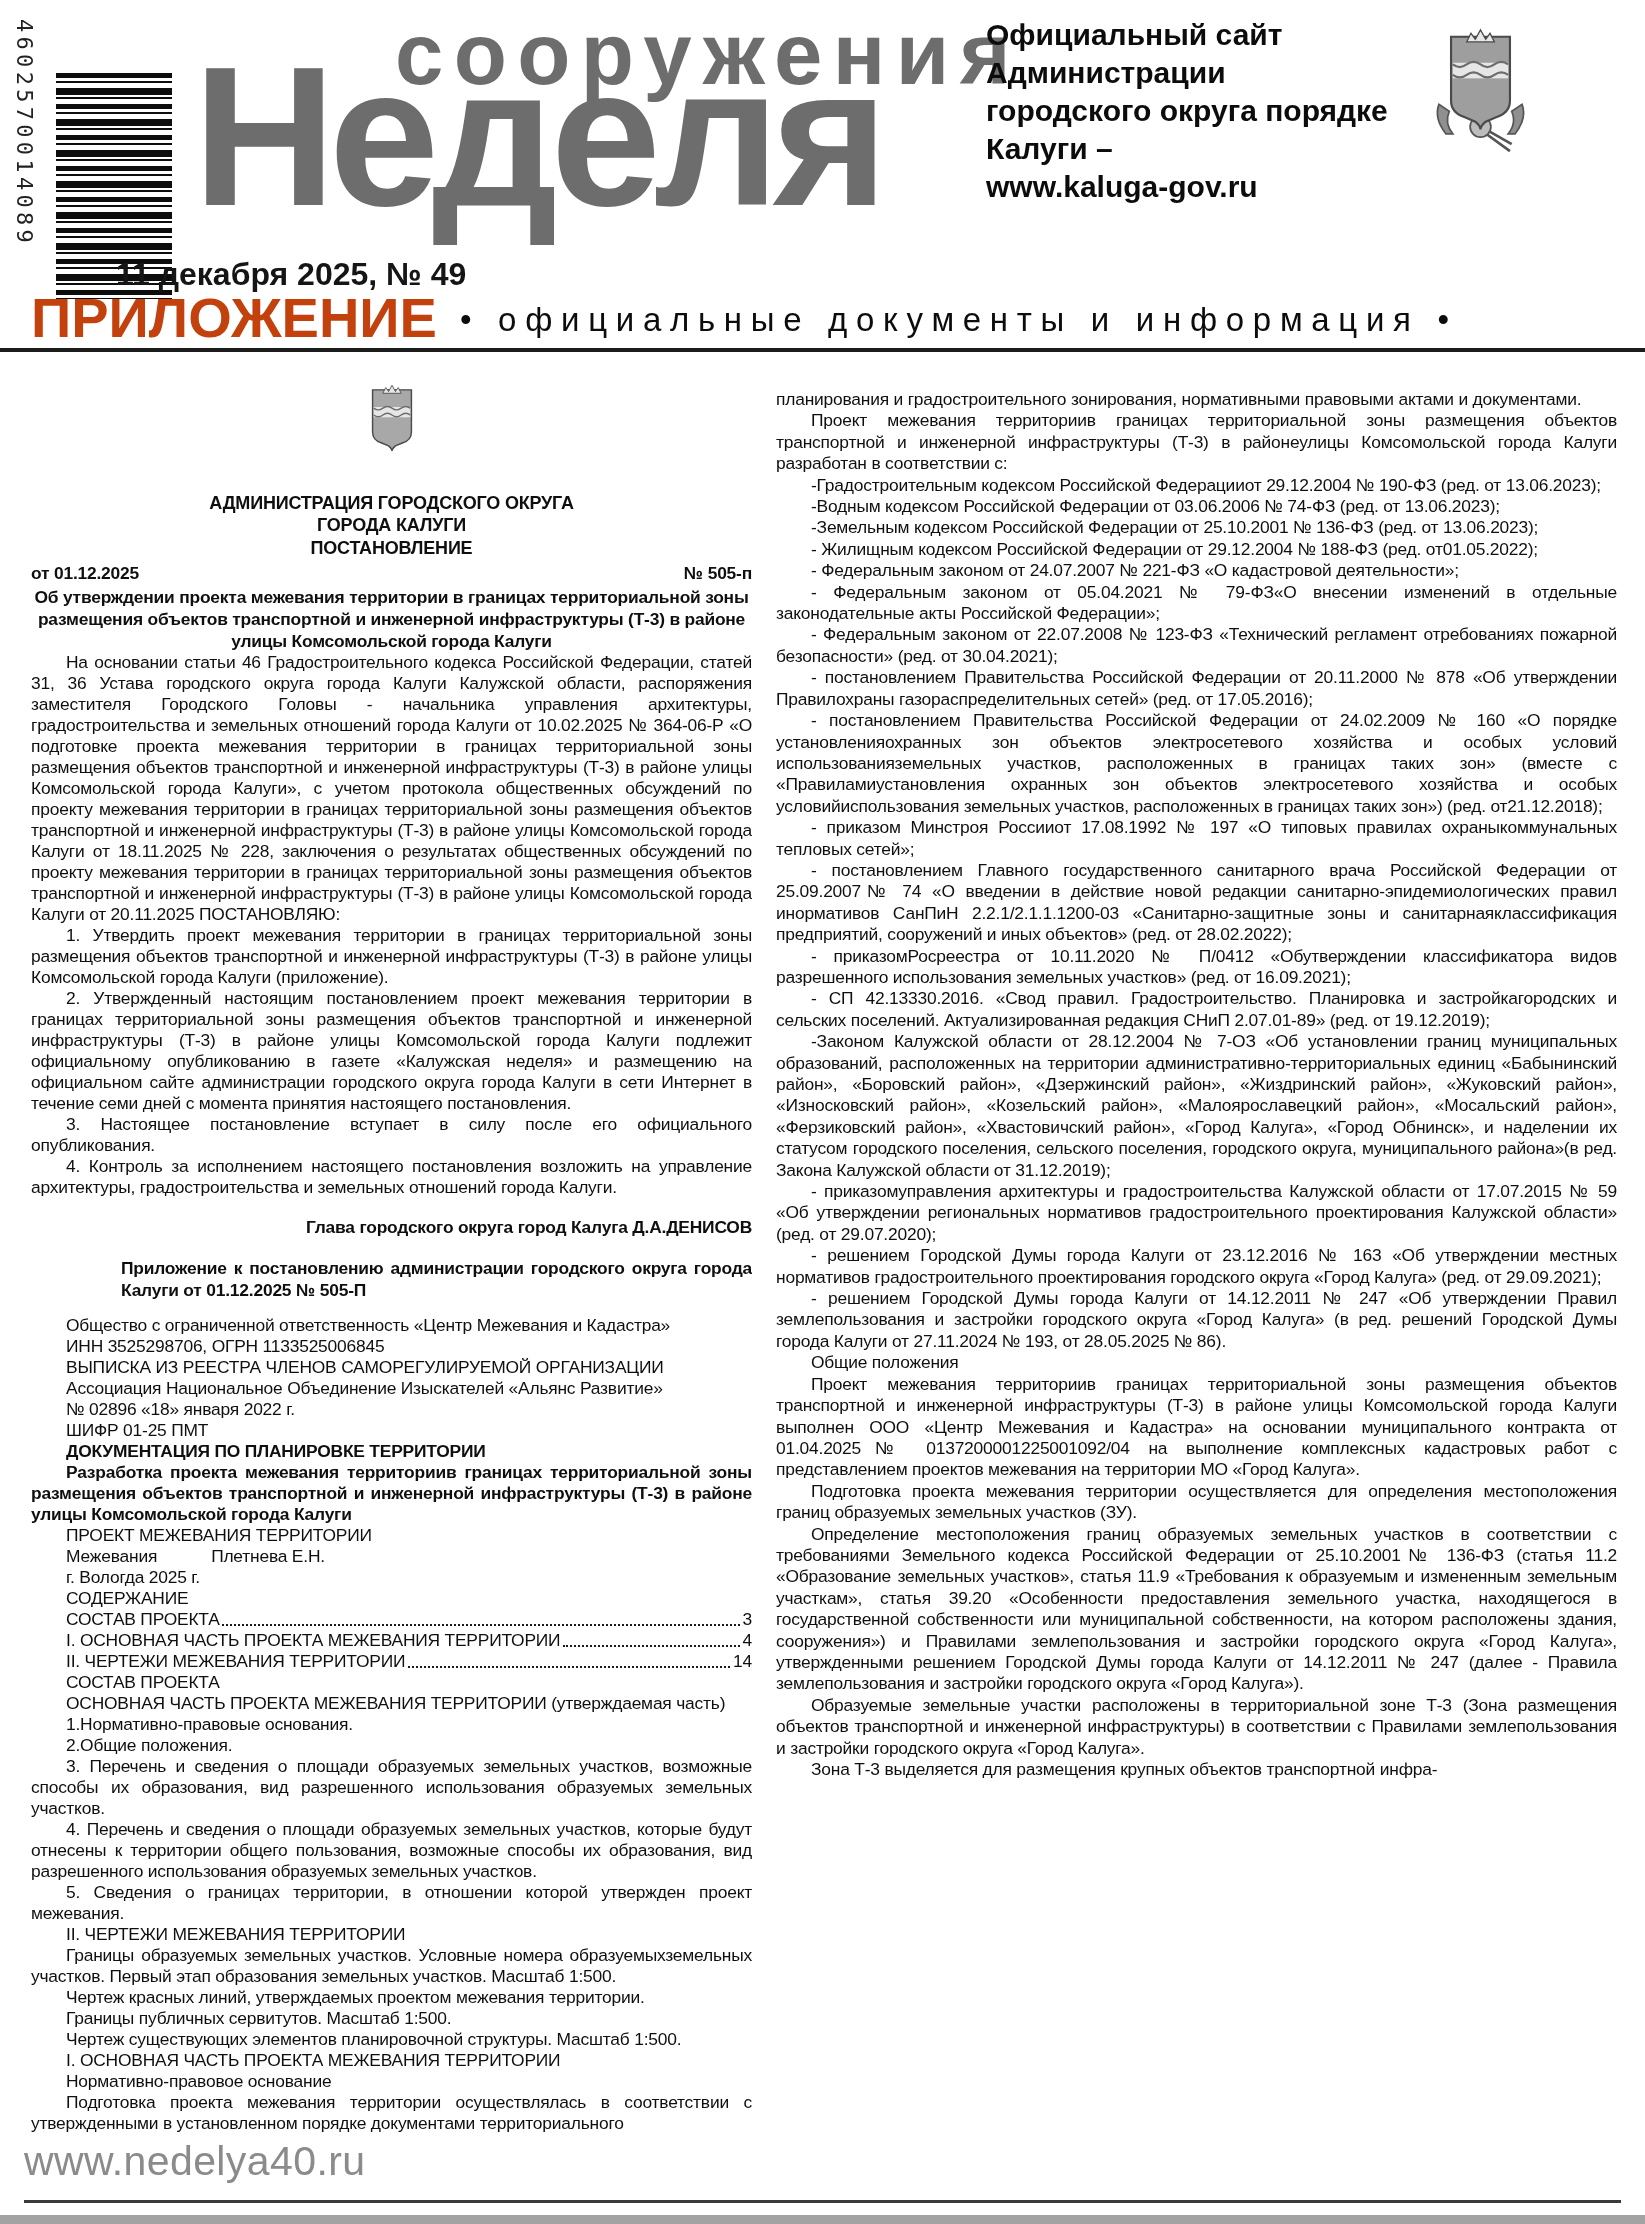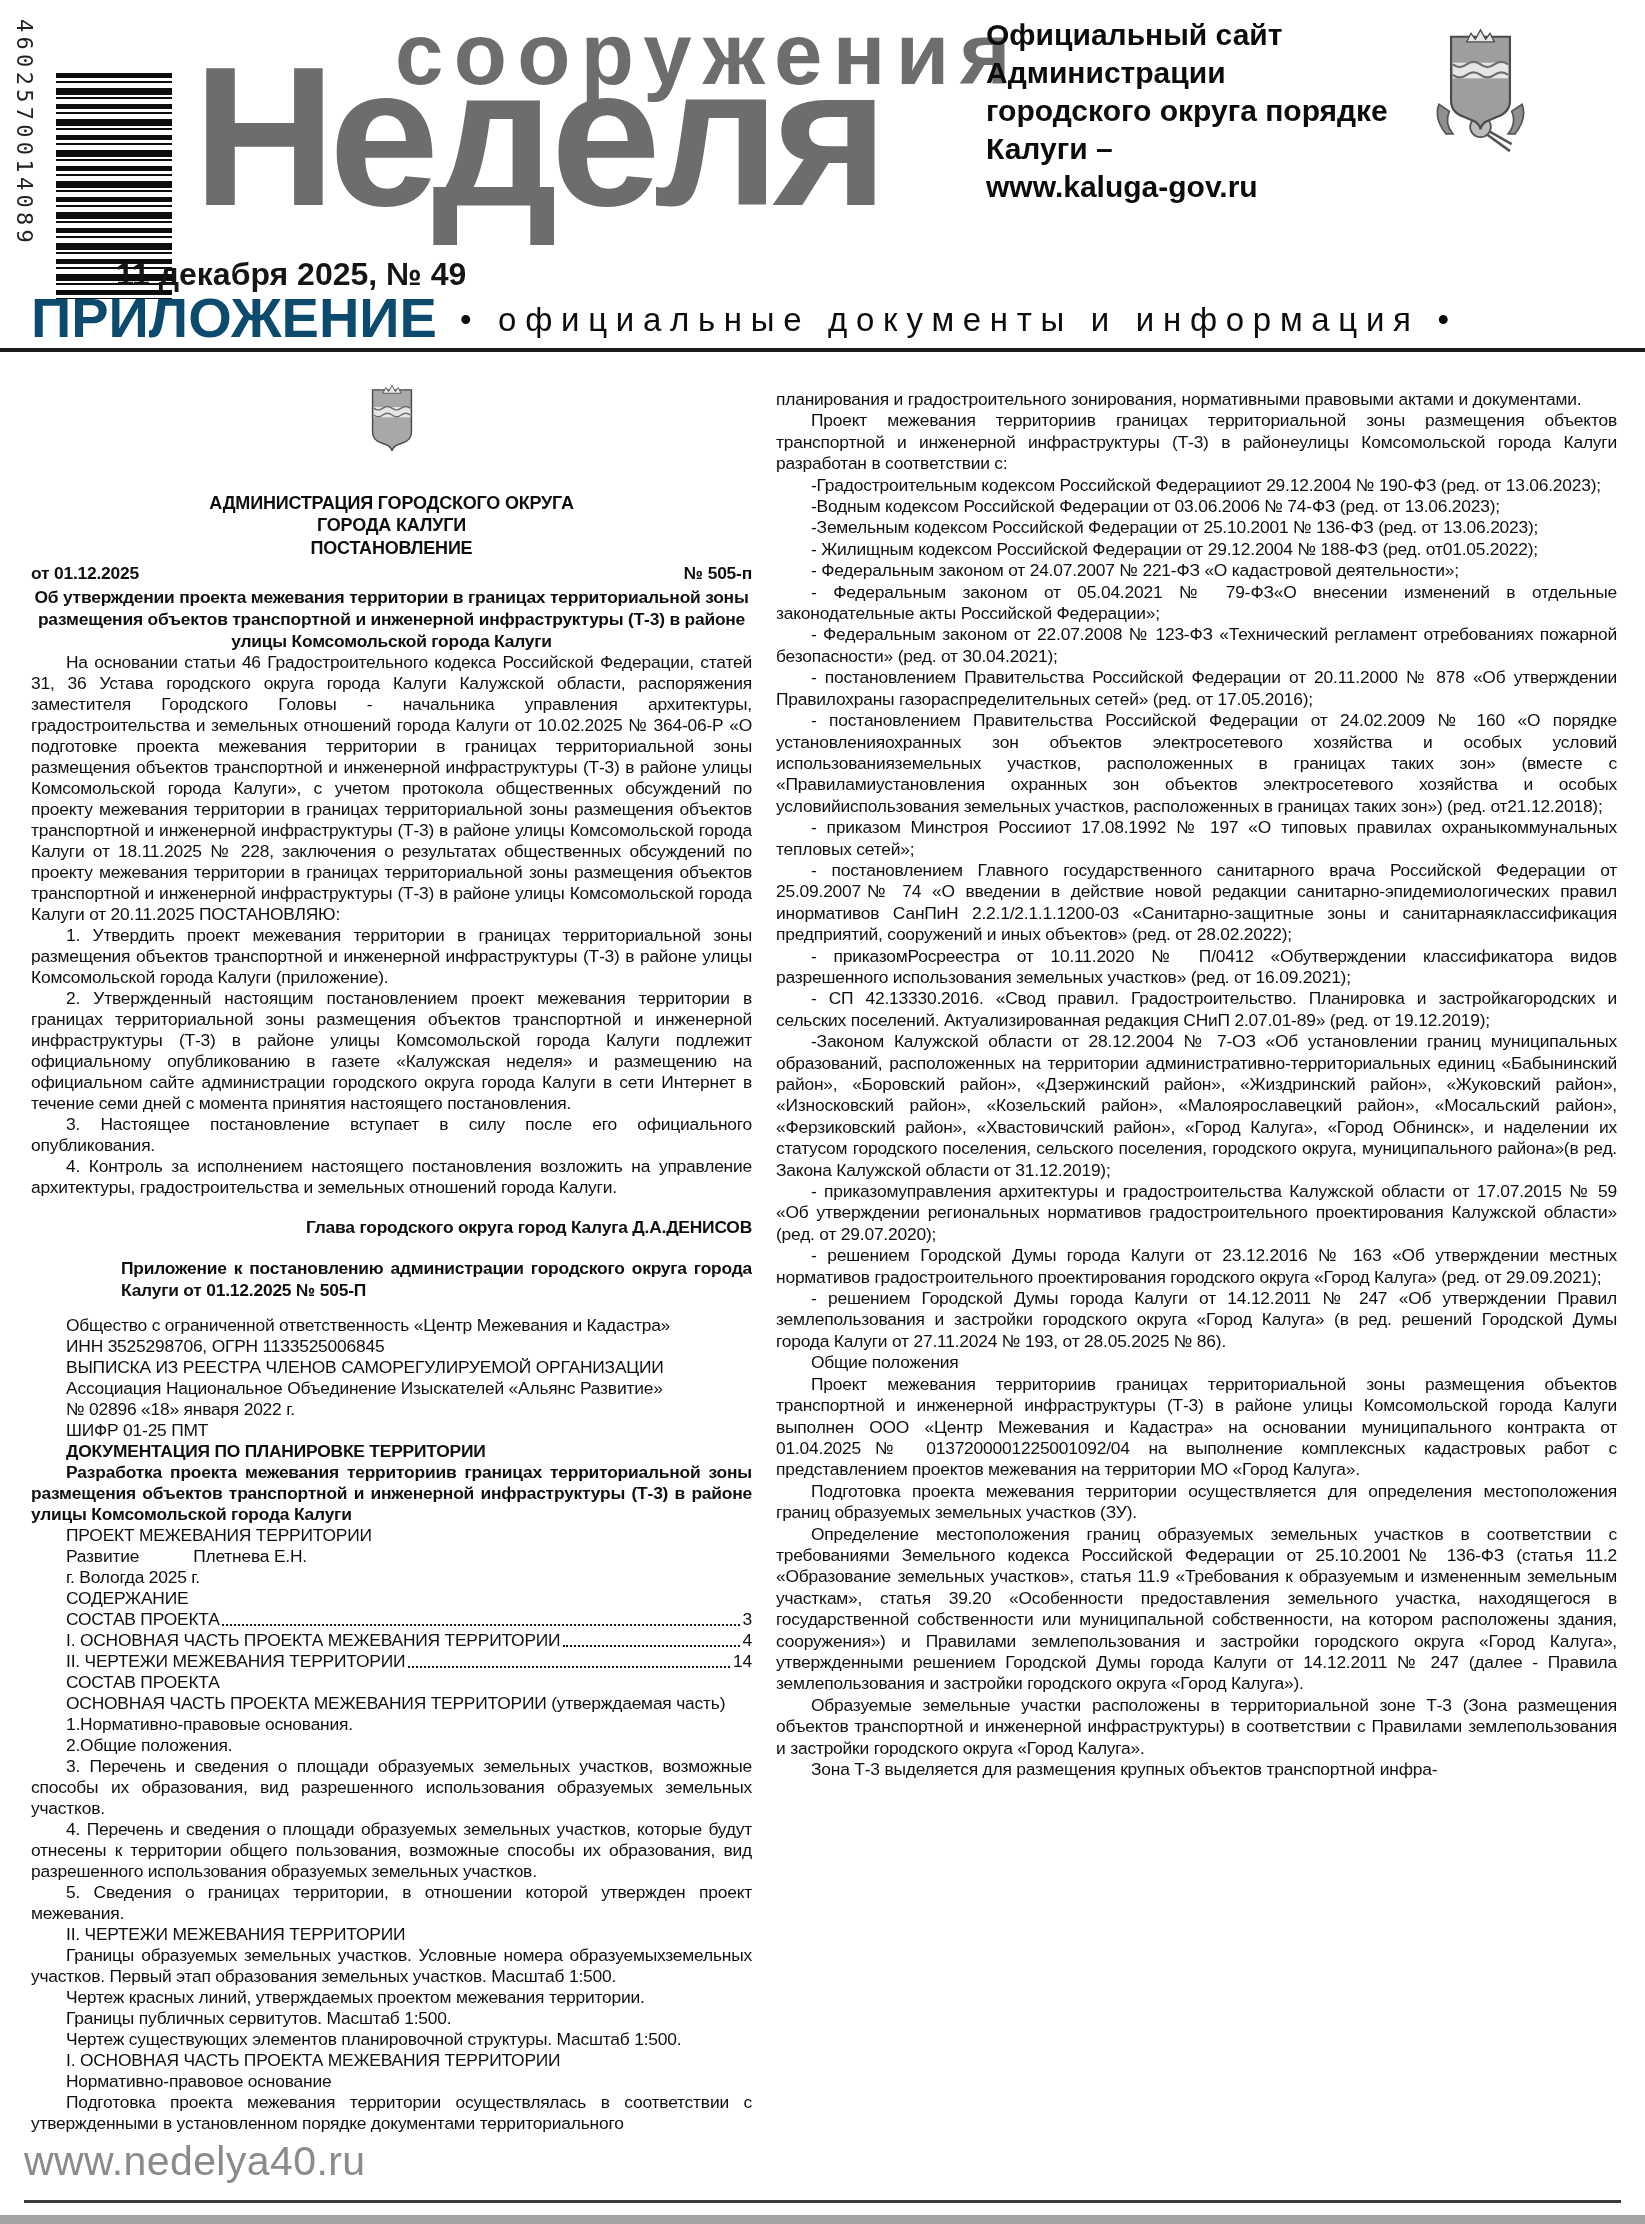--- a/index.html
+++ b/index.html
@@ -28,21 +28,21 @@
   .masthead-main{
     position:absolute;left:193px;top:38px;font-size:198px;font-weight:bold;
     color:#6d6d6d;letter-spacing:-7px;line-height:1;
   }
   .issue-line{position:absolute;left:116px;top:256px;font-size:32px;font-weight:bold;color:#151515;}
   .site-box{
     position:absolute;left:986px;top:15.6px;width:500px;text-align:left;
     font-size:30px;font-weight:bold;line-height:38px;color:#0c0c0c;
   }
   .crest-header{position:absolute;left:1432px;top:21px;}
-  .banner-title{position:absolute;left:31px;top:285px;font-size:56px;font-weight:bold;letter-spacing:0px;color:#0c4a6e;}
+  .banner-title{position:absolute;left:31px;top:285px;font-size:56px;font-weight:bold;letter-spacing:0px;color:#c2410c;}
   .banner-subtitle{
     position:absolute;left:460px;top:301px;width:1156px;font-size:33px;
     letter-spacing:8.7px;color:#0c0c0c;white-space:nowrap;
   }
   .banner-rule{position:absolute;left:0px;top:348px;width:1646px;height:3.5px;background:#1c1c1c;}
   
   .col{
     position:absolute;text-align:justify;font-size:17.4px;line-height:21px;
     letter-spacing:-0.2px;color:#0f0f0f;overflow:hidden;
   }
@@ -138,21 +138,21 @@
   <div class="line">ВЫПИСКА ИЗ РЕЕСТРА ЧЛЕНОВ САМОРЕГУЛИРУЕМОЙ ОРГАНИЗАЦИИ</div>
   <div class="line">Ассоциация Национальное Объединение Изыскателей «Альянс Развитие»</div>
   <div class="line">№ 02896 «18» января 2022 г.</div>
   <div class="line">ШИФР 01-25 ПМТ</div>
 
   <div class="line b">ДОКУМЕНТАЦИЯ ПО ПЛАНИРОВКЕ ТЕРРИТОРИИ</div>
   <p class="bp">Разработка проекта межевания территориив границах территориальной зоны размещения объектов транспортной и инженерной инфраструктуры (Т-3) в районе улицы Комсомольской города Калуги</p>
 
   <div class="line">ПРОЕКТ МЕЖЕВАНИЯ ТЕРРИТОРИИ</div>
   <div class="line">
-    <span>Развитие</span><span class="dir-name">Плетнева Е.Н.</span>
+    <span>Межевания</span><span class="dir-name">Плетнева Е.Н.</span>
   </div>
   <div class="line">г. Вологда 2025 г.</div>
   <div class="line">СОДЕРЖАНИЕ</div>
 
   <div class="toc-row">
     <span>СОСТАВ ПРОЕКТА</span>
       <span class="dots"></span>
       <span>3</span>
   </div>
   <div class="toc-row">

